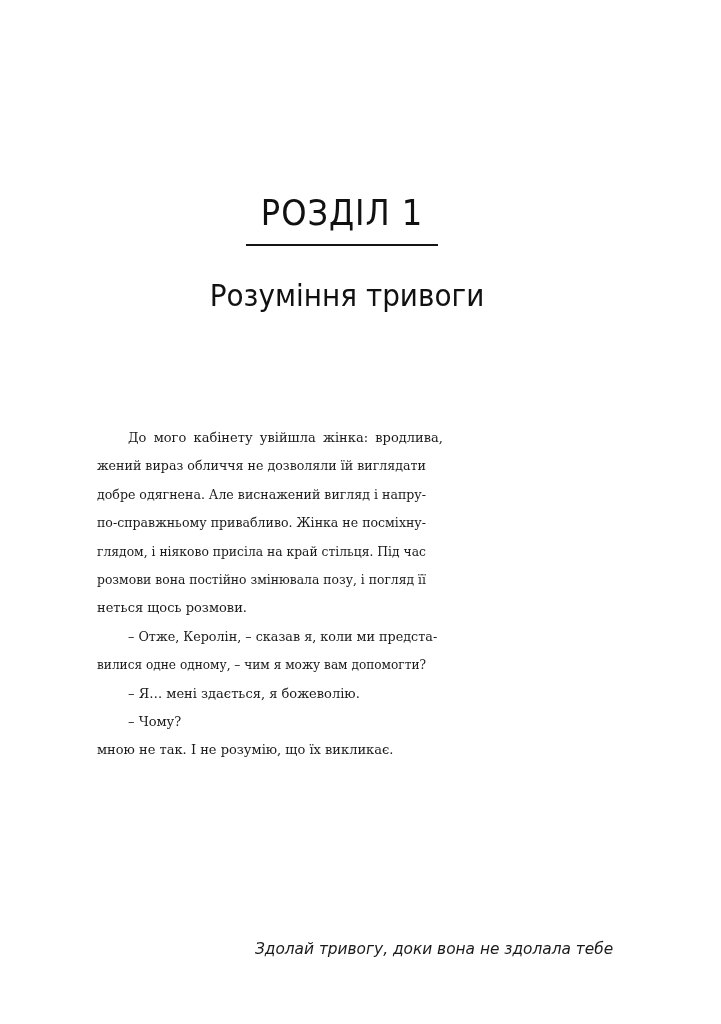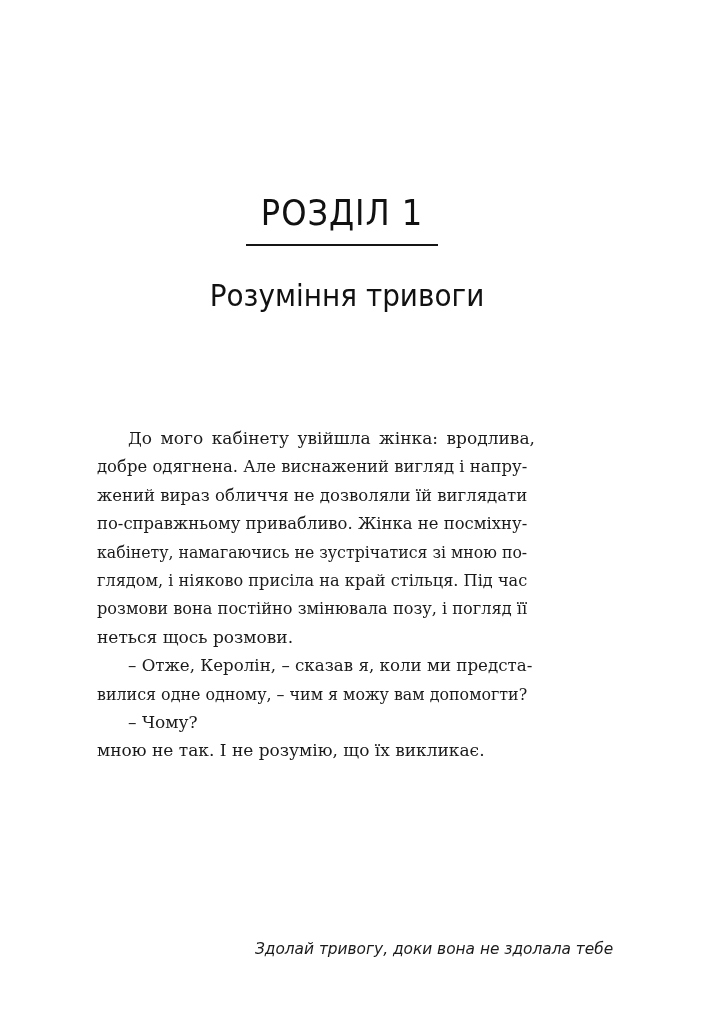--- a/index.html
+++ b/index.html
@@ -56,21 +56,21 @@
       color: #111;
       transform: scaleX(0.93);
       transform-origin: 347px 0;
     }
     .body-text {
       position: absolute;
       top: 424px;
       left: 97px;
       width: 516px;
       font-family: "DejaVu Serif", serif;
-      font-size: 17px;
+      font-size: 13px;
       line-height: 28.4px;
       color: #1a1a1a;
     }
     .body-text .line {
       display: block;
       white-space: nowrap;
       text-align: justify;
       text-align-last: justify;
       height: 28.4px;
       transform-origin: 0 0;
@@ -98,27 +98,27 @@
 </head>
 <body>
 
 <div class="page">
   <div class="chapter-label">РОЗДІЛ 1</div>
   <div class="chapter-rule"></div>
   <div class="chapter-title">Розуміння тривоги</div>
 
   <div class="body-text">
     <span class="line indent"><span class="fit" style="word-spacing: 3.13437px;">До мого кабінету увійшла жінка: вродлива,</span></span>
+    <span class="line"><span class="fit" style="transform: scaleX(0.970267);">жений вираз обличчя не дозволяли їй виглядати</span></span>
     <span class="line"><span class="fit" style="transform: scaleX(0.967);">добре одягнена. Але виснажений вигляд і напру-</span></span>
-    <span class="line"><span class="fit" style="transform: scaleX(0.970267);">жений вираз обличчя не дозволяли їй виглядати</span></span>
     <span class="line"><span class="fit" style="transform: scaleX(0.966066);">по-справжньому привабливо. Жінка не посміхну-</span></span>
-    <span class="line"><span class="fit" style="transform: scaleX(0.925249);">кабінету, намагаючись не зустрічатися зі мною по-</span></span>
     <span class="line"><span class="fit" style="transform: scaleX(0.948475);">глядом, і ніяково присіла на край стільця. Під час</span></span>
     <span class="line"><span class="fit" style="transform: scaleX(0.950933);">розмови вона постійно змінювала позу, і погляд її</span></span>
     <span class="line"><span class="fit">неться щось розмови.</span></span>
     <span class="line indent"><span class="fit" style="transform: scaleX(0.980324);">– Отже, Керолін, – сказав я, коли ми предста-</span></span>
     <span class="line"><span class="fit" style="transform: scaleX(0.933119);">вилися одне одному, – чим я можу вам допомогти?</span></span>
+    <span class="line indent"><span class="fit">– Я… мені здається, я божеволію.</span></span>
     <span class="line indent"><span class="fit">– Чому?</span></span>
     <span class="line"><span class="fit">мною не так. І не розумію, що їх викликає.</span></span>
   </div>
 
   <div class="running-footer">Здолай тривогу, доки вона не здолала тебе</div>
 </div>
 
 </body></html>

